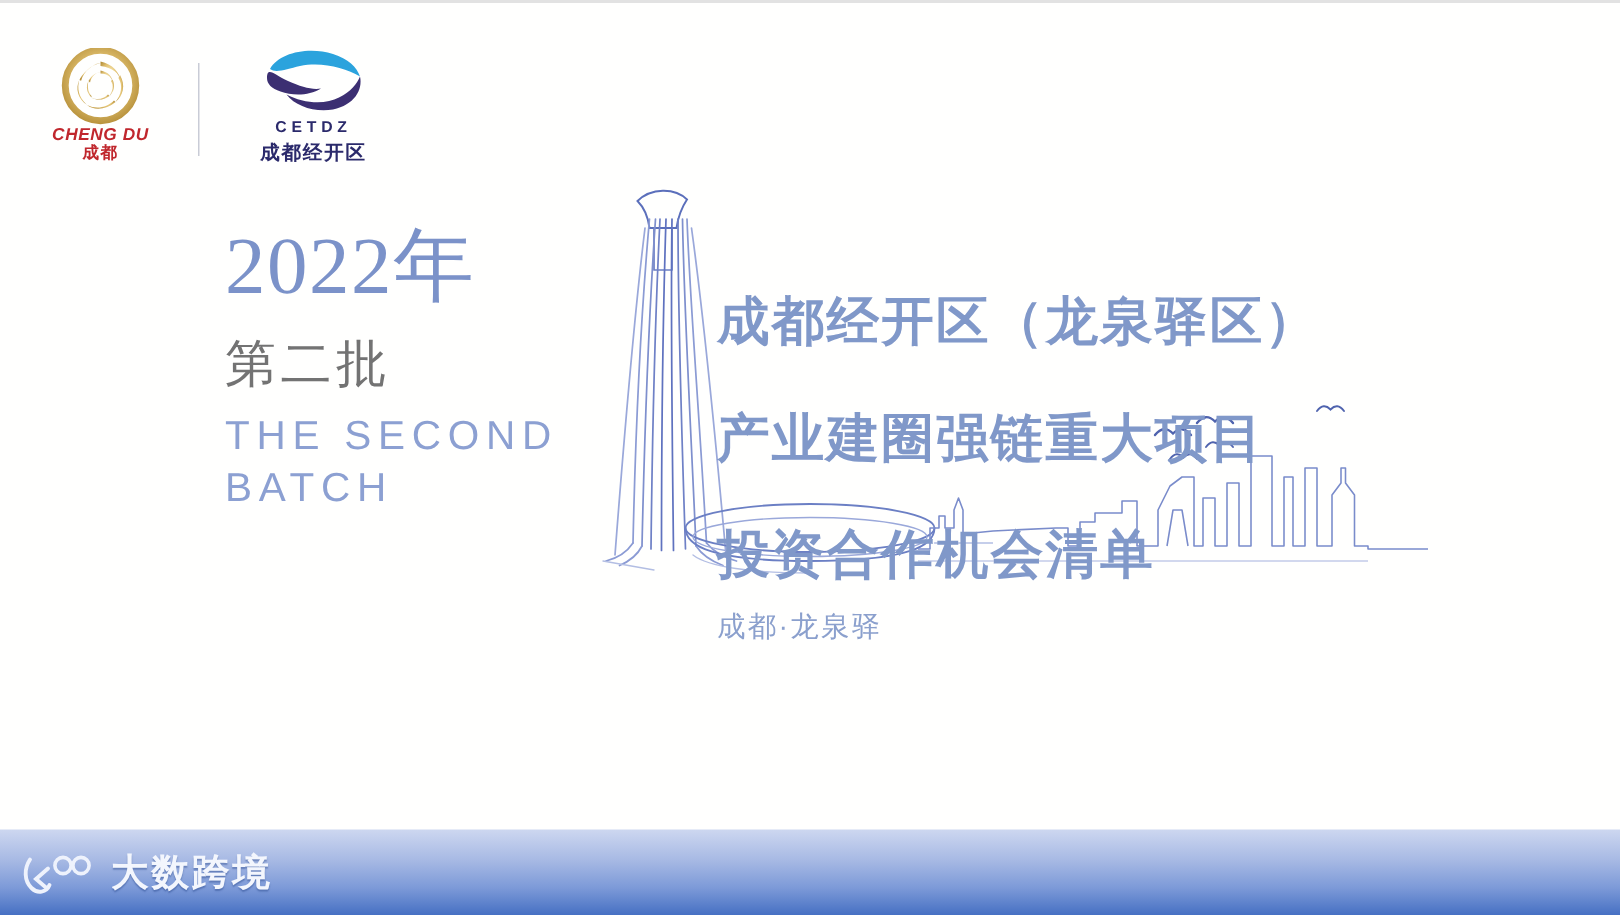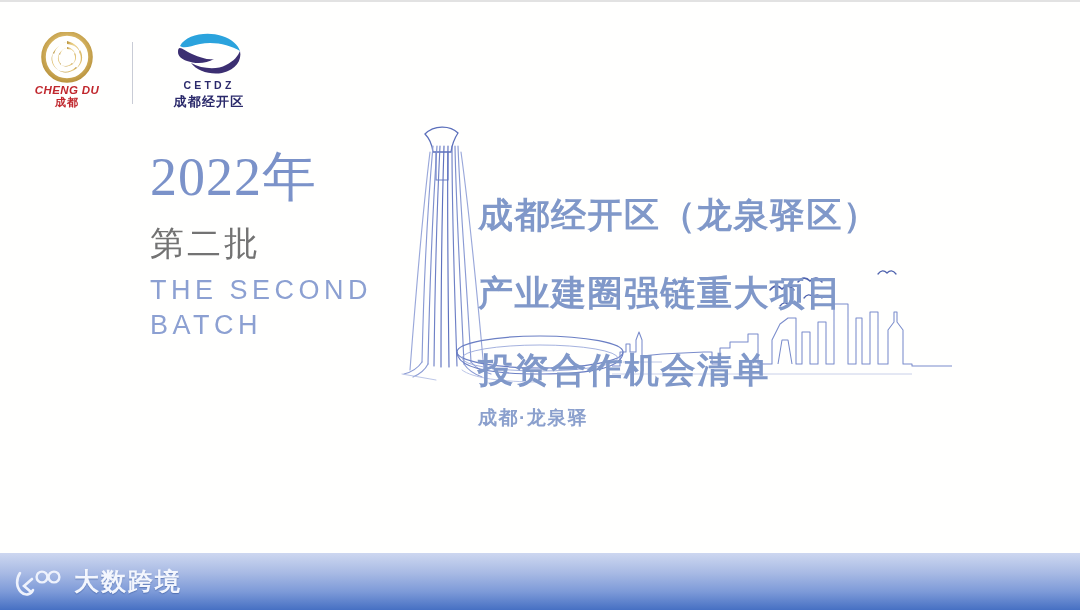--- a/index.html
+++ b/index.html
@@ -139,21 +139,21 @@
     font-weight: bold;
     letter-spacing: 1.5px;
     line-height: 1.30;
     color: #8098c9;
     white-space: nowrap;
     margin-top: 32px;
   }
   #right-subtitle {
     margin-top: 12px;
     font-size: 19px;
-    font-weight: bold;
+    font-weight: normal;
     letter-spacing: 1.5px;
     color: #8ba0cd;
   }
 
   
   #tower-art {
     position: absolute;
     left: 392px;
     top: 112px;
     width: 270px;

